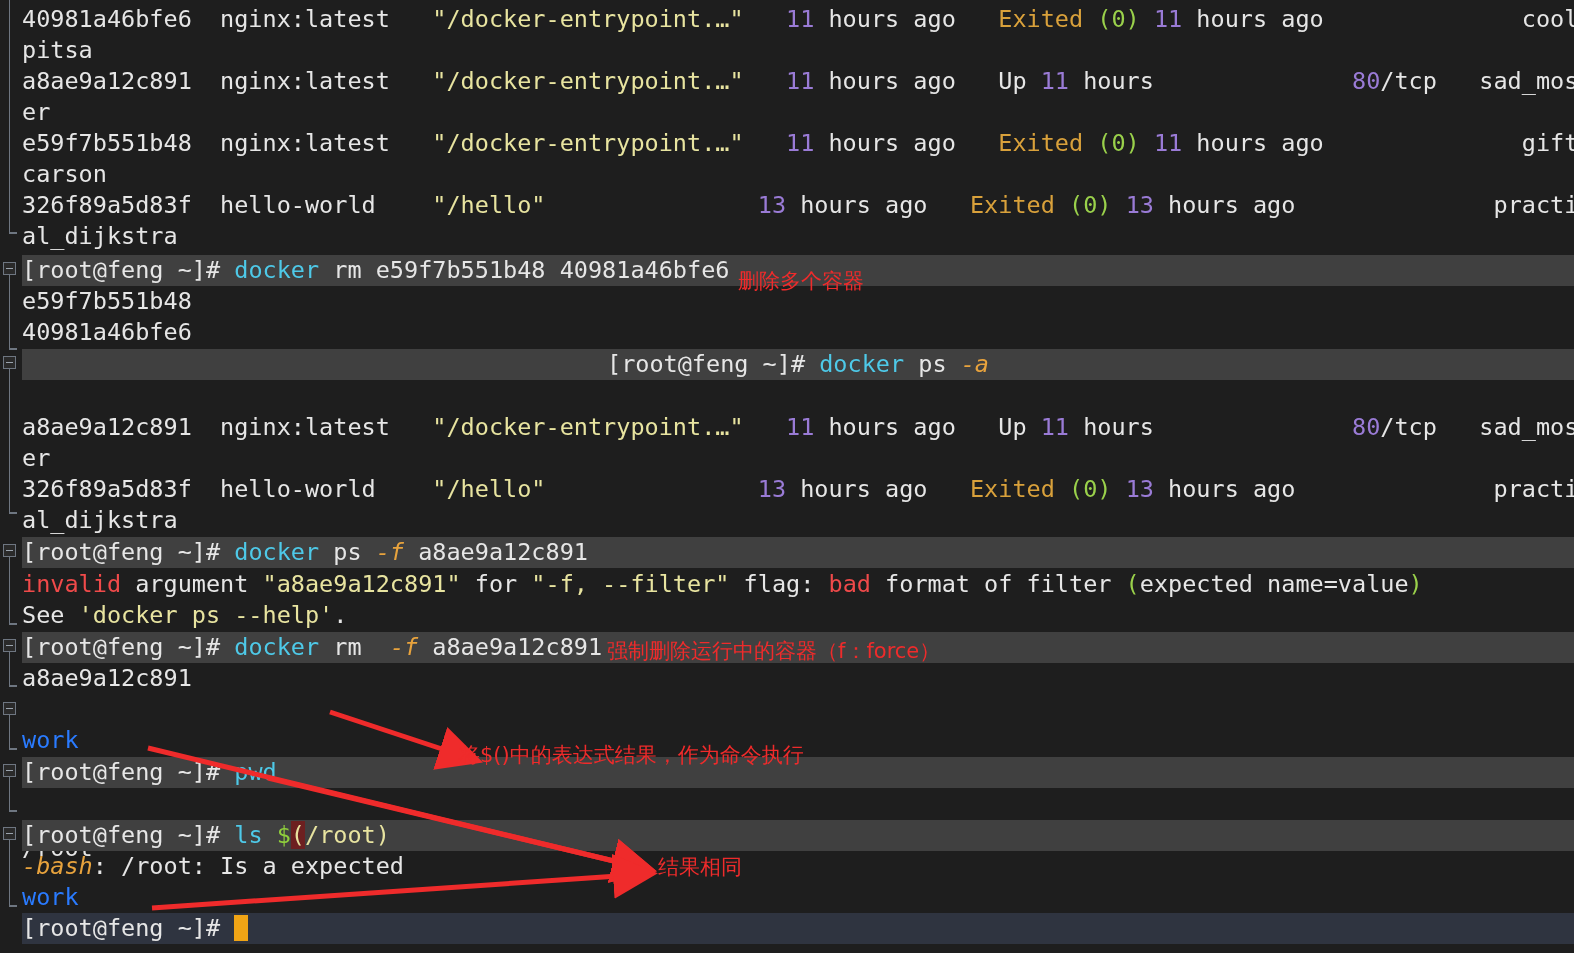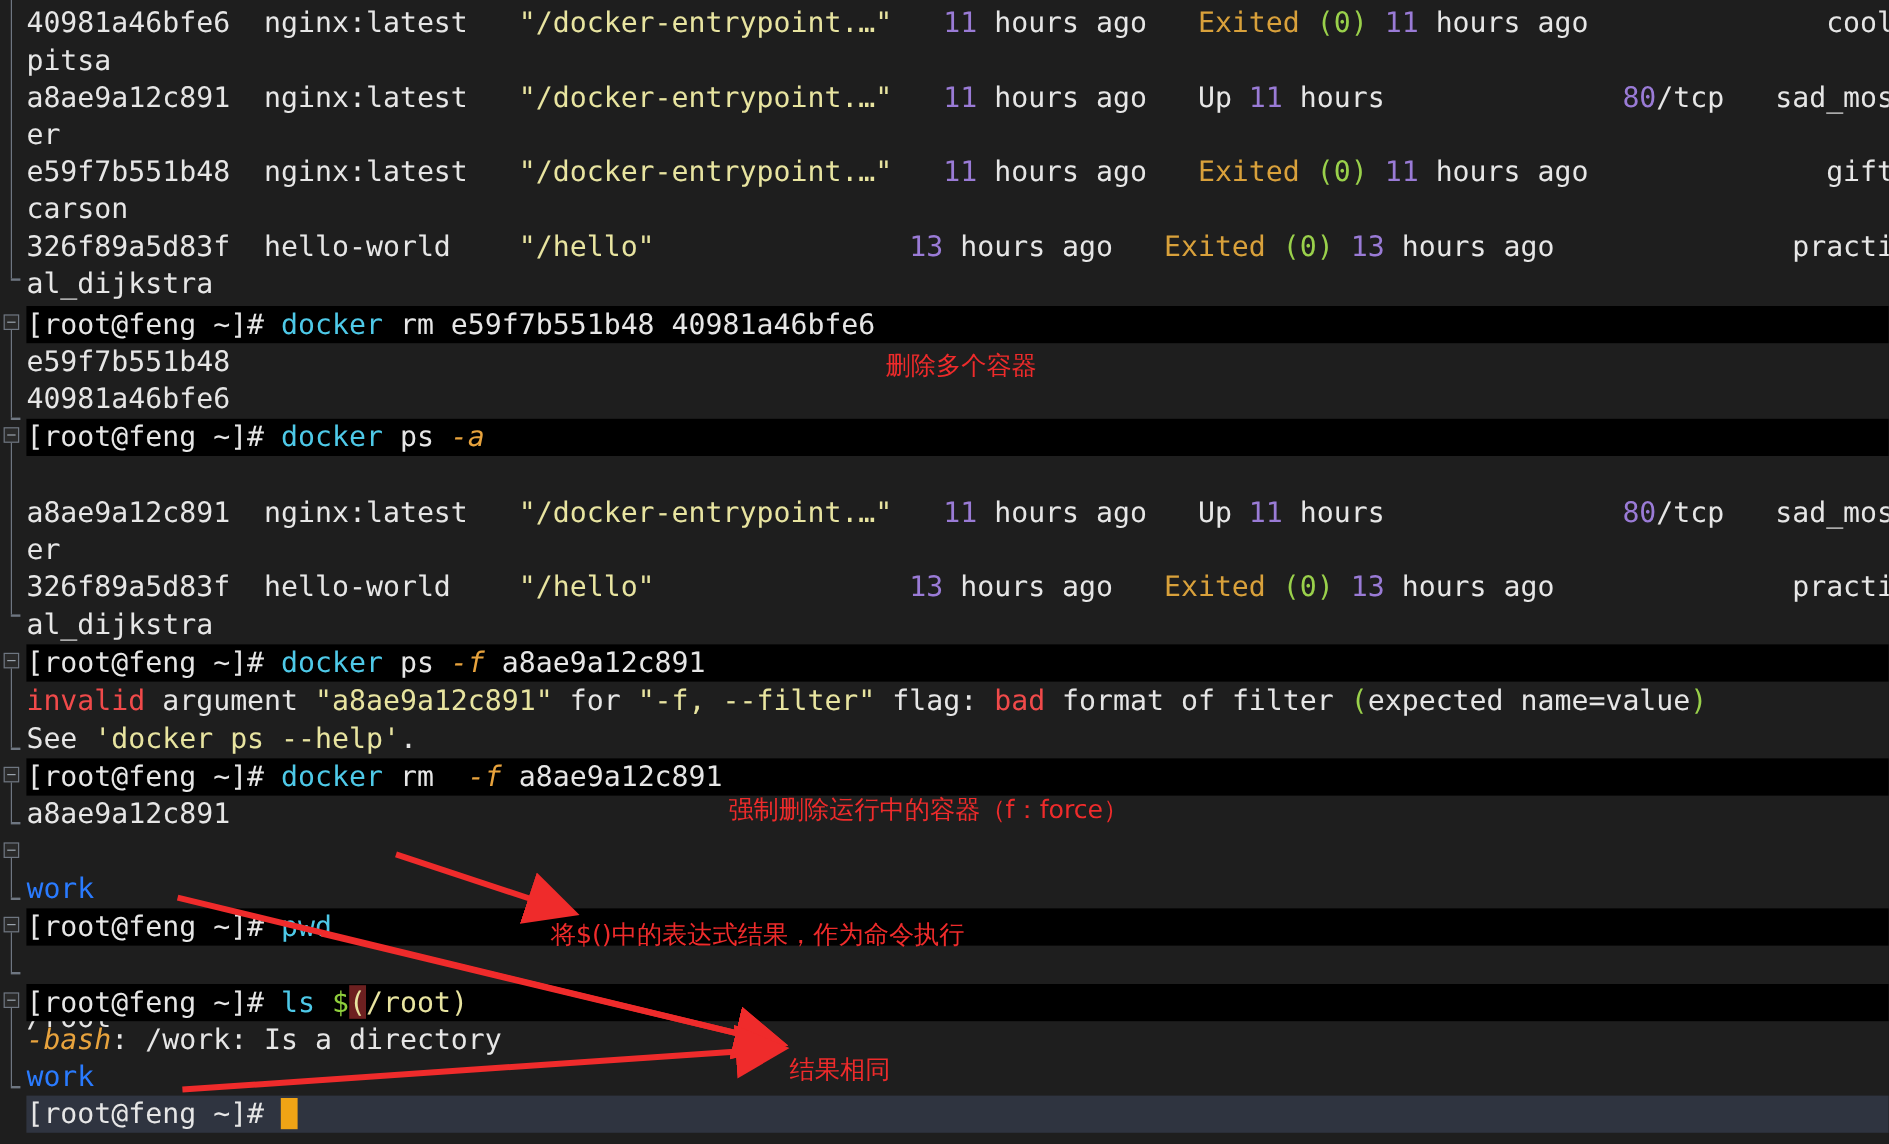--- a/index.html
+++ b/index.html
@@ -17,21 +17,21 @@
   .gutter{position:absolute;left:0;top:0;width:22px;height:953px;background:#1e1e1e;z-index:3;}
   .fold-box{position:absolute;left:3px;width:13px;height:13px;
             border:1.5px solid #6e7681;background:#2a2a2a;box-sizing:border-box;}
   .fold-box:after{content:"";position:absolute;left:2px;top:4.5px;width:7px;height:1.5px;background:#9aa3ad;}
   .fold-line{position:absolute;left:8.5px;width:1.6px;background:#6e7681;}
   .fold-foot{position:absolute;left:8.5px;width:8px;height:1.6px;background:#6e7681;}
 
   
   .row{position:absolute;left:0;width:1574px;height:31.2px;white-space:pre;
        padding-left:22px;box-sizing:border-box;z-index:1;}
-  .row.cmd{background:#000000;}
+  .row.cmd{background:#404040;}
   .row.active{background:#2f3440;}
   .txt{position:relative;z-index:2;}
 
   
   .w{color:#e6e6e6;}
   .prompt{color:#e6e6e6;}
   .cmdname{color:#4ec9e8;}
   .flag{color:#e8a33d;font-style:italic;}
   .num{color:#9a7bd6;}
   .str{color:#e8e4a0;}
@@ -41,21 +41,21 @@
   .blue{color:#2a7bff;}
   .dollar{color:#8fce3c;}
   .paren{color:#8fce3c;}
   .yel{color:#e8e4a0;}
   .badparen{color:#e8e4a0;background:#6d2020;}
 
   .cursor{display:inline-block;width:14px;height:26px;background:#f0a415;vertical-align:-5px;}
 
   
   .anno{position:absolute;color:#ef2b2b;font-family:"DejaVu Sans","Liberation Sans",sans-serif;
-        font-size:21px;white-space:pre;z-index:6;font-weight:500;margin-top:24px;}
+        font-size:21px;white-space:pre;z-index:6;font-weight:500;}
   .arrows{position:absolute;left:0;top:0;width:1574px;height:953px;z-index:5;pointer-events:none;}
 </style>
 </head>
 <body>
 
 <div id="terminal">
 
   <div class="gutter">
     <div class="fold-line" style="top:0px;height:232px;"></div>
     <div class="fold-foot" style="top:232px;"></div>
@@ -98,21 +98,21 @@
   <div class="row" style="top:128px;"><span class="txt"><span class="w">e59f7b551b48</span><span class="w">  </span><span class="w">nginx:latest</span><span class="w">   </span><span class="str">"/docker-entrypoint.…"</span><span class="w">   </span><span class="num">11</span><span class="w"> hours ago</span><span class="w">   </span><span class="exited">Exited</span><span class="w"> </span><span class="ok">(0)</span><span class="w"> </span><span class="num">11</span><span class="w"> hours ago</span><span class="w">              </span><span class="w">gifted_</span></span></div>
   <div class="row" style="top:159px;"><span class="txt w">carson</span></div>
 
   <div class="row" style="top:190px;"><span class="txt"><span class="w">326f89a5d83f</span><span class="w">  </span><span class="w">hello-world</span><span class="w">    </span><span class="str">"/hello"</span><span class="w">               </span><span class="num">13</span><span class="w"> hours ago</span><span class="w">   </span><span class="exited">Exited</span><span class="w"> </span><span class="ok">(0)</span><span class="w"> </span><span class="num">13</span><span class="w"> hours ago</span><span class="w">              </span><span class="w">practic</span></span></div>
   <div class="row" style="top:221px;"><span class="txt w">al_dijkstra</span></div>
 
   <div class="row cmd" style="top:255px;"><span class="txt"><span class="prompt">[root@feng ~]#</span><span class="w"> </span><span class="cmdname">docker</span><span class="w"> rm e59f7b551b48 40981a46bfe6</span></span></div>
   <div class="row" style="top:286px;"><span class="txt w">e59f7b551b48</span></div>
   <div class="row" style="top:317px;"><span class="txt w">40981a46bfe6</span></div>
 
-  <div class="row cmd" style="top:349px;"><span class="txt"><span class="prompt">[root@feng ~]#</span><span class="w"> </span><span class="cmdname">docker</span><span class="w"> ps </span><span class="flag">-a</span></span></div>
+  <div class="row cmd" style="top:349px;text-align:center;"><span class="txt"><span class="prompt">[root@feng ~]#</span><span class="w"> </span><span class="cmdname">docker</span><span class="w"> ps </span><span class="flag">-a</span></span></div>
 
 
   <div class="row" style="top:412px;"><span class="txt"><span class="w">a8ae9a12c891</span><span class="w">  </span><span class="w">nginx:latest</span><span class="w">   </span><span class="str">"/docker-entrypoint.…"</span><span class="w">   </span><span class="num">11</span><span class="w"> hours ago</span><span class="w">   </span><span class="w">Up</span><span class="w"> </span><span class="num">11</span><span class="w"> hours</span><span class="w">              </span><span class="num">80</span><span class="w">/tcp</span><span class="w">   </span><span class="w">sad_mos</span></span></div>
   <div class="row" style="top:443px;"><span class="txt w">er</span></div>
 
   <div class="row" style="top:474px;"><span class="txt"><span class="w">326f89a5d83f</span><span class="w">  </span><span class="w">hello-world</span><span class="w">    </span><span class="str">"/hello"</span><span class="w">               </span><span class="num">13</span><span class="w"> hours ago</span><span class="w">   </span><span class="exited">Exited</span><span class="w"> </span><span class="ok">(0)</span><span class="w"> </span><span class="num">13</span><span class="w"> hours ago</span><span class="w">              </span><span class="w">practic</span></span></div>
   <div class="row" style="top:505px;"><span class="txt w">al_dijkstra</span></div>
 
   <div class="row cmd" style="top:537px;"><span class="txt"><span class="prompt">[root@feng ~]#</span><span class="w"> </span><span class="cmdname">docker</span><span class="w"> ps </span><span class="flag">-f</span><span class="w"> a8ae9a12c891</span></span></div>
 
@@ -121,21 +121,21 @@
 
   <div class="row cmd" style="top:632px;"><span class="txt"><span class="prompt">[root@feng ~]#</span><span class="w"> </span><span class="cmdname">docker</span><span class="w"> rm  </span><span class="flag">-f</span><span class="w"> a8ae9a12c891</span></span></div>
   <div class="row" style="top:663px;"><span class="txt w">a8ae9a12c891</span></div>
 
   <div class="row" style="top:725px;"><span class="txt blue">work</span></div>
 
   <div class="row cmd" style="top:757px;"><span class="txt"><span class="prompt">[root@feng ~]#</span><span class="w"> </span><span class="cmdname">pwd</span></span></div>
   <div class="row" style="top:788px;margin-top:45px;"><span class="txt w">/root</span></div>
 
   <div class="row cmd" style="top:820px;"><span class="txt"><span class="prompt">[root@feng ~]#</span><span class="w"> </span><span class="cmdname">ls</span><span class="w"> </span><span class="dollar">$</span><span class="badparen">(</span><span class="yel">/root)</span></span></div>
-  <div class="row" style="top:851px;"><span class="txt"><span class="flag">-bash</span><span class="w">: /work: Is a directory</span></span></div>
+  <div class="row" style="top:851px;"><span class="txt"><span class="flag">-bash</span><span class="w">: /root: Is a expected</span></span></div>
   <div class="row" style="top:882px;"><span class="txt blue">work</span></div>
 
   <div class="row active" style="top:913px;"><span class="txt"><span class="prompt">[root@feng ~]#</span><span class="w"> </span><span class="cursor"></span></span></div>
 
   <svg class="arrows" viewBox="0 0 1574 953">
     <defs>
       <marker id="ah" markerWidth="9" markerHeight="9" refX="1" refY="4.5" orient="auto">
         <polygon points="0,0 9,4.5 0,9" fill="#ef2b2b"></polygon>
       </marker>
     </defs>

